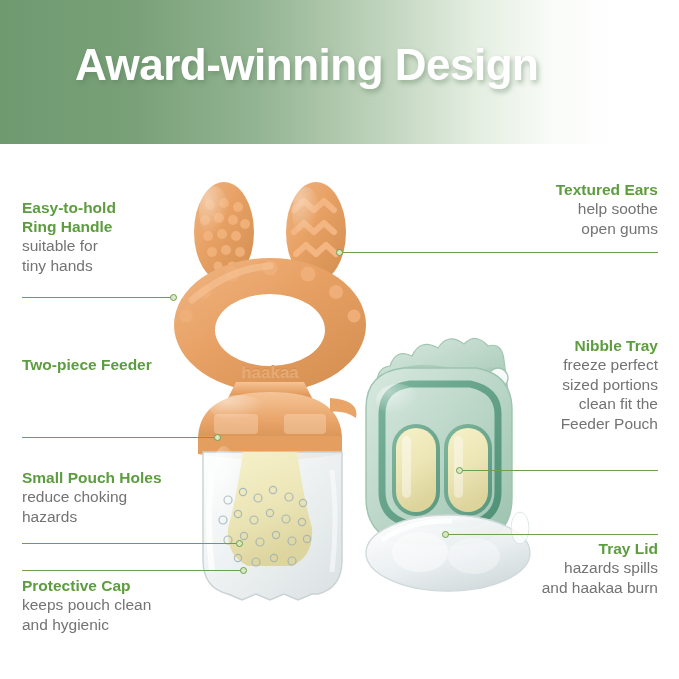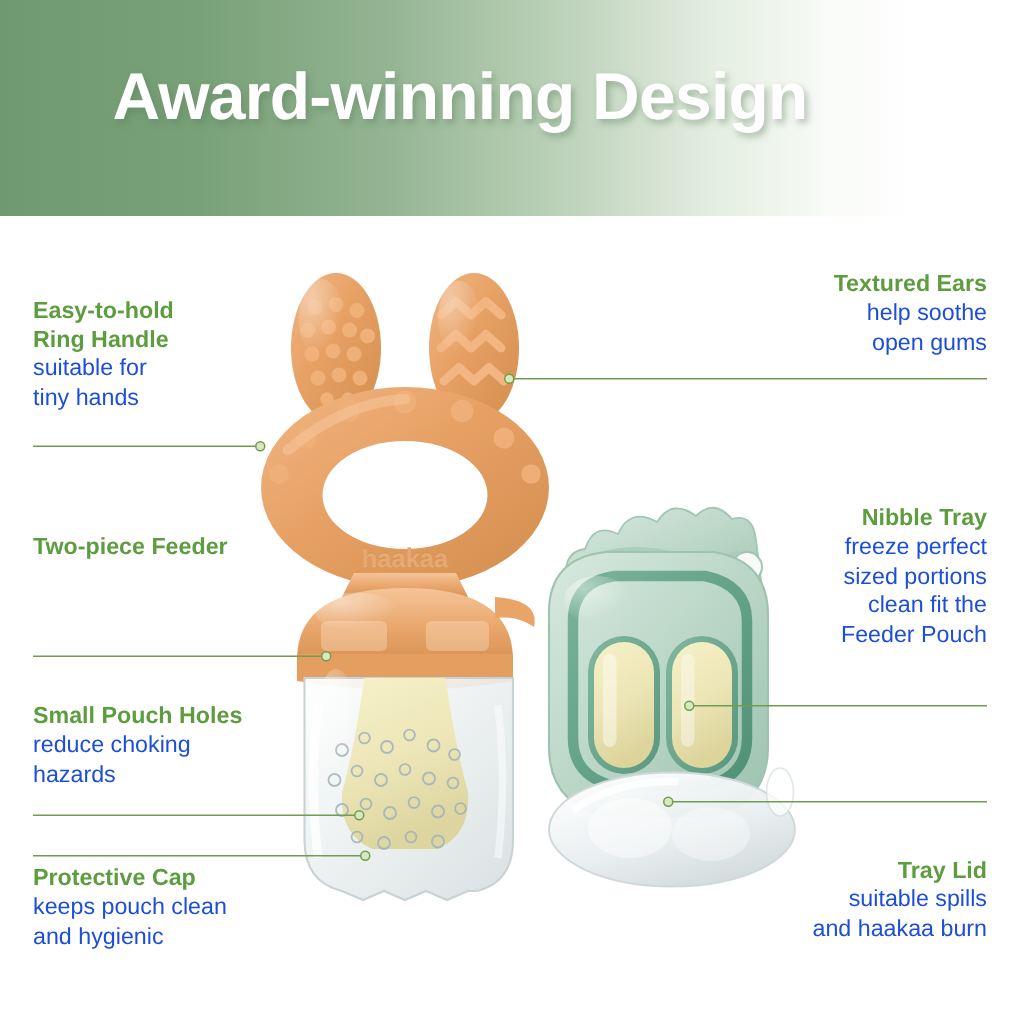--- a/index.html
+++ b/index.html
@@ -23,21 +23,21 @@
     text-shadow:2px 3px 5px rgba(90,125,90,0.45);
     white-space:nowrap;
   }
 
   
   .callout{position:absolute;}
   .callout .head{
     color:#5d9c3f;font-weight:bold;font-size:15.5px;line-height:19px;
   }
   .callout .body{
-    color:#1d4ed8;font-size:15.5px;line-height:19.5px;font-weight:normal;
+    color:#737373;font-size:15.5px;line-height:19.5px;font-weight:normal;
   }
   .callout.left{text-align:left;}
   .callout.right{text-align:right;}
 
   
   .conn{position:absolute;height:1px;background:#6f9e4e;}
   .dot{
     position:absolute;width:7px;height:7px;border-radius:50%;
     background:#d8e8c0;border:1.6px solid #6f9e4e;
     box-sizing:border-box;
@@ -317,21 +317,21 @@
   <div class="callout right" style="left:458px;top:336px;width:200px;">
     <div class="head">Nibble Tray</div>
     <div class="body">
       <span>freeze perfect</span><br>
       <span>sized portions</span><br>
       <span>clean fit the</span><br>
       <span>Feeder Pouch</span>
     </div>
   </div>
 
-  <div class="callout right" style="left:458px;top:539px;width:200px;margin-top:32px;">
+  <div class="callout right" style="left:458px;top:539px;width:200px;">
     <div class="head">Tray Lid</div>
     <div class="body">
-      <span>suitable spills</span><br>
+      <span>hazards spills</span><br>
       <span>and haakaa burn</span>
     </div>
   </div>
 
 </div>
 
 </body></html>

